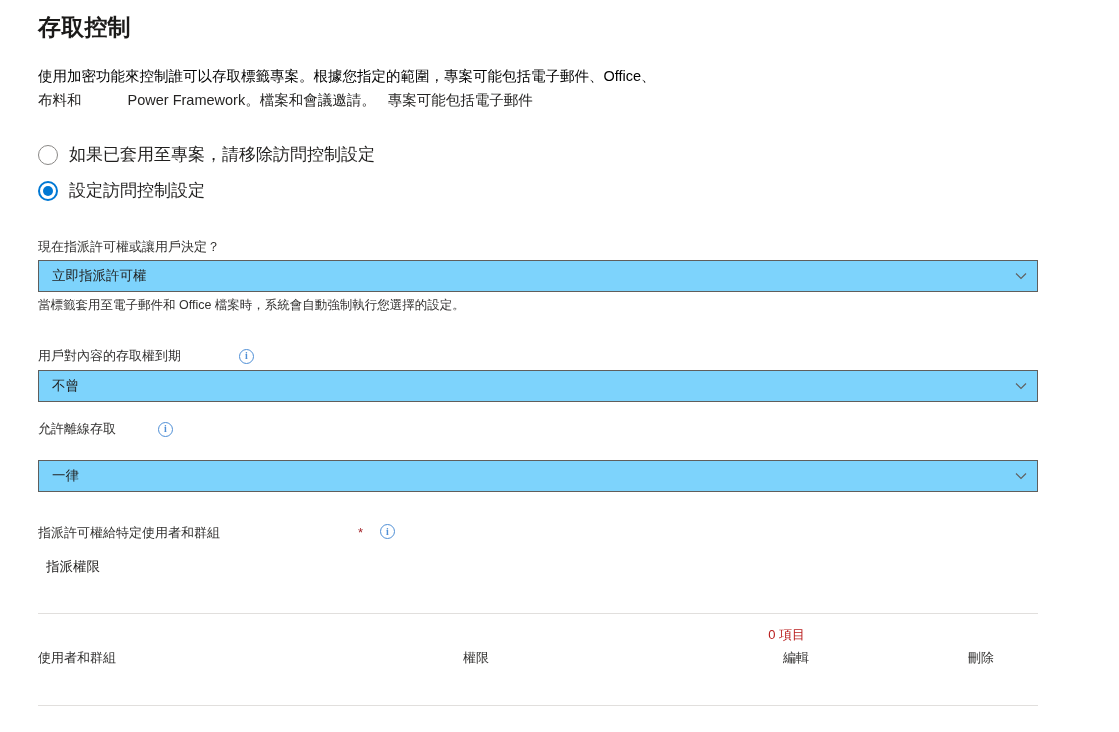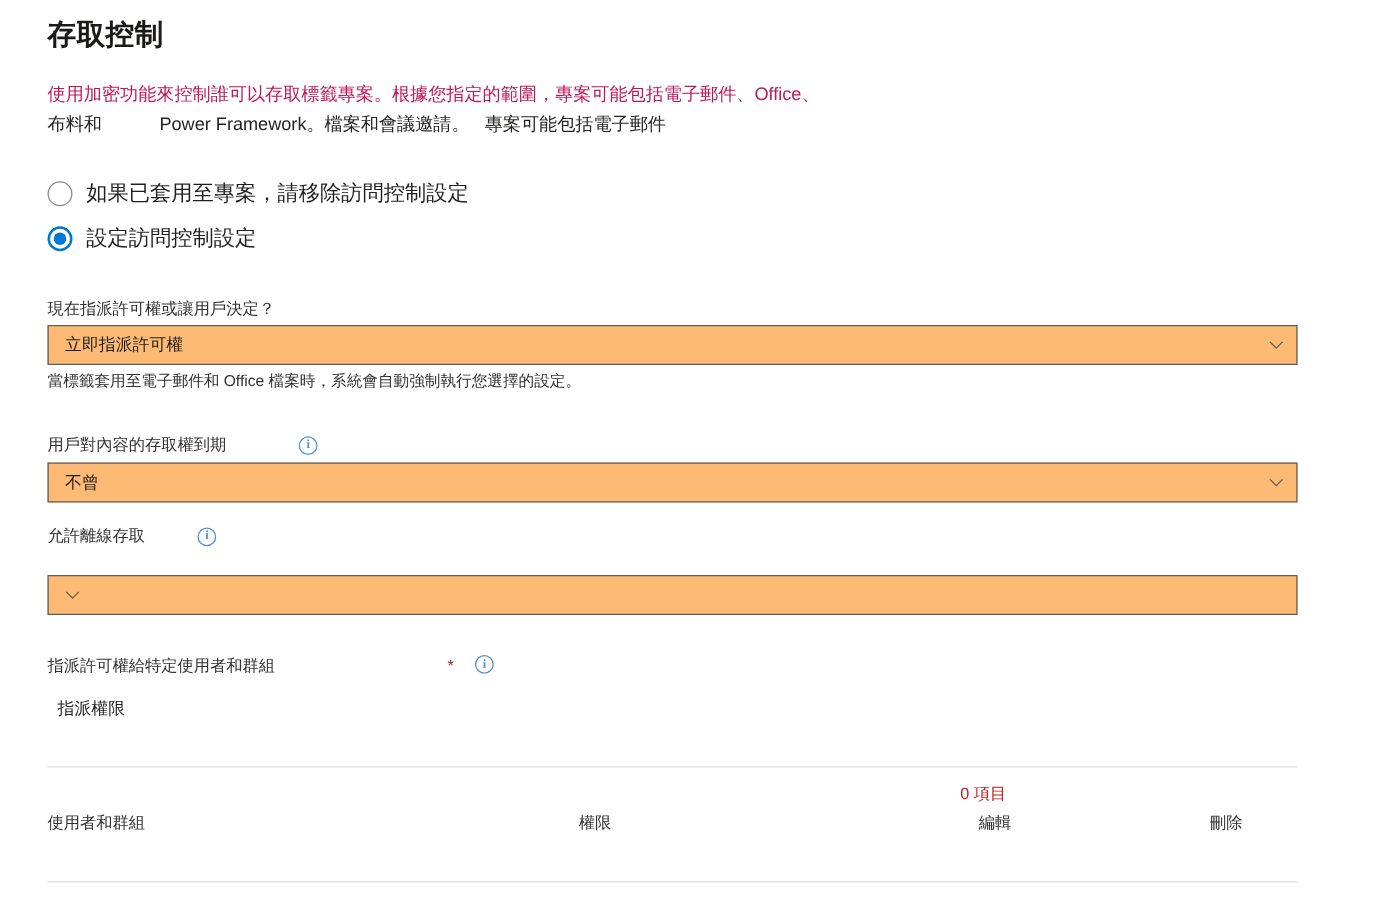--- a/index.html
+++ b/index.html
@@ -37,21 +37,21 @@
   }
 
   
   .description {
     position: absolute;
     left: 38px;
     top: 64px;
     width: 680px;
     font-size: 14.5px;
     line-height: 24px;
-    color: #be185d;
+    color: #000000;
   }
   .description .seg { white-space: pre-wrap; }
   .desc-line2 {
     position: absolute;
     left: 38px;
     top: 88px;
     width: 700px;
     font-size: 14.5px;
     line-height: 24px;
     color: #252423;
@@ -142,21 +142,21 @@
   }
   .info-icon.abs { position: absolute; }
 
   .dropdown {
     position: absolute;
     left: 38px;
     width: 1000px;
     height: 32px;
     box-sizing: border-box;
     border: 1px solid #605e5c;
-    background: #fdba74;
+    background: #7dd3fc;
     display: flex;
     align-items: center;
     padding: 0 10px 0 13px;
     font-size: 13.5px;
     color: #201f1e;
     cursor: pointer;
     justify-content: space-between;
   }
   .dropdown .val { flex: 1 1 auto; overflow: hidden; white-space: nowrap; }
   .chev {
@@ -278,20 +278,21 @@
       </svg>
     </span>
   </div>
 
   <div class="field-label" style="top:420px">
     <span>允許離線存取</span>
     <span class="spacer" style="width:42px"></span>
     <span class="info-icon">i</span>
   </div>
   <div class="dropdown" style="top:460px">
+    <span class="val">一律</span>
     <span class="chev">
       <svg viewBox="0 0 12 12" width="12" height="12" aria-hidden="true">
         <path d="M1 3.5 L6 8.5 L11 3.5" fill="none" stroke="currentColor" stroke-width="1.1"></path>
       </svg>
     </span>
   </div>
 
   <div class="field-label" style="top:524px">
     <span>指派許可權給特定使用者和群組</span>
   </div>

